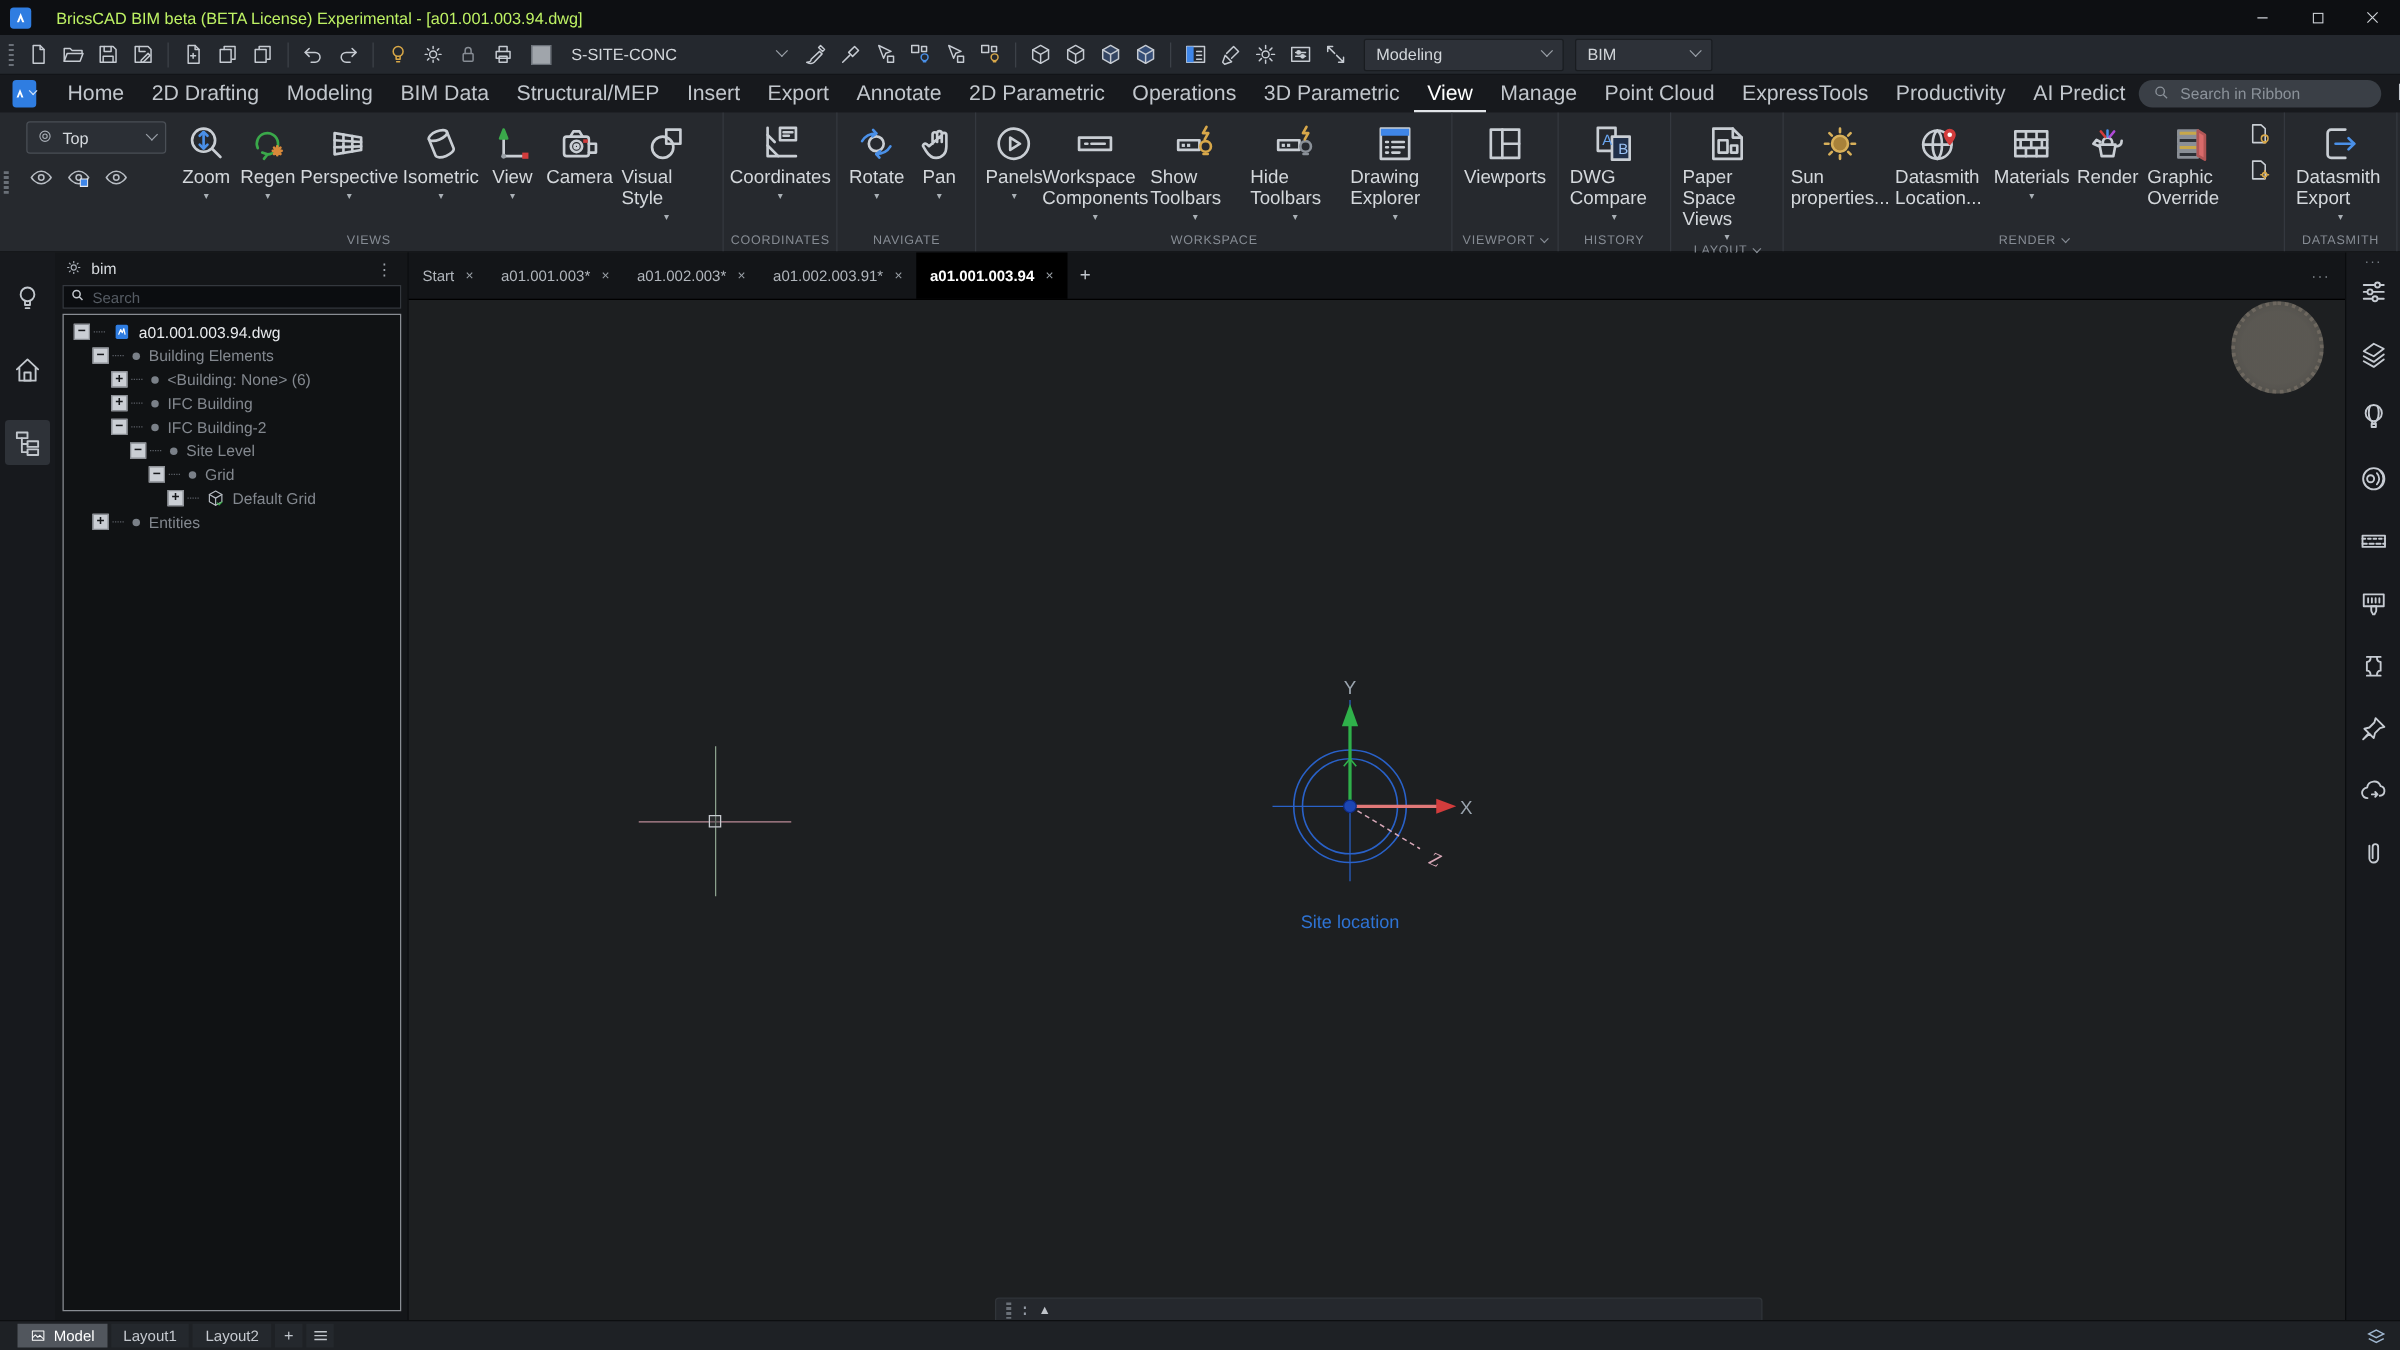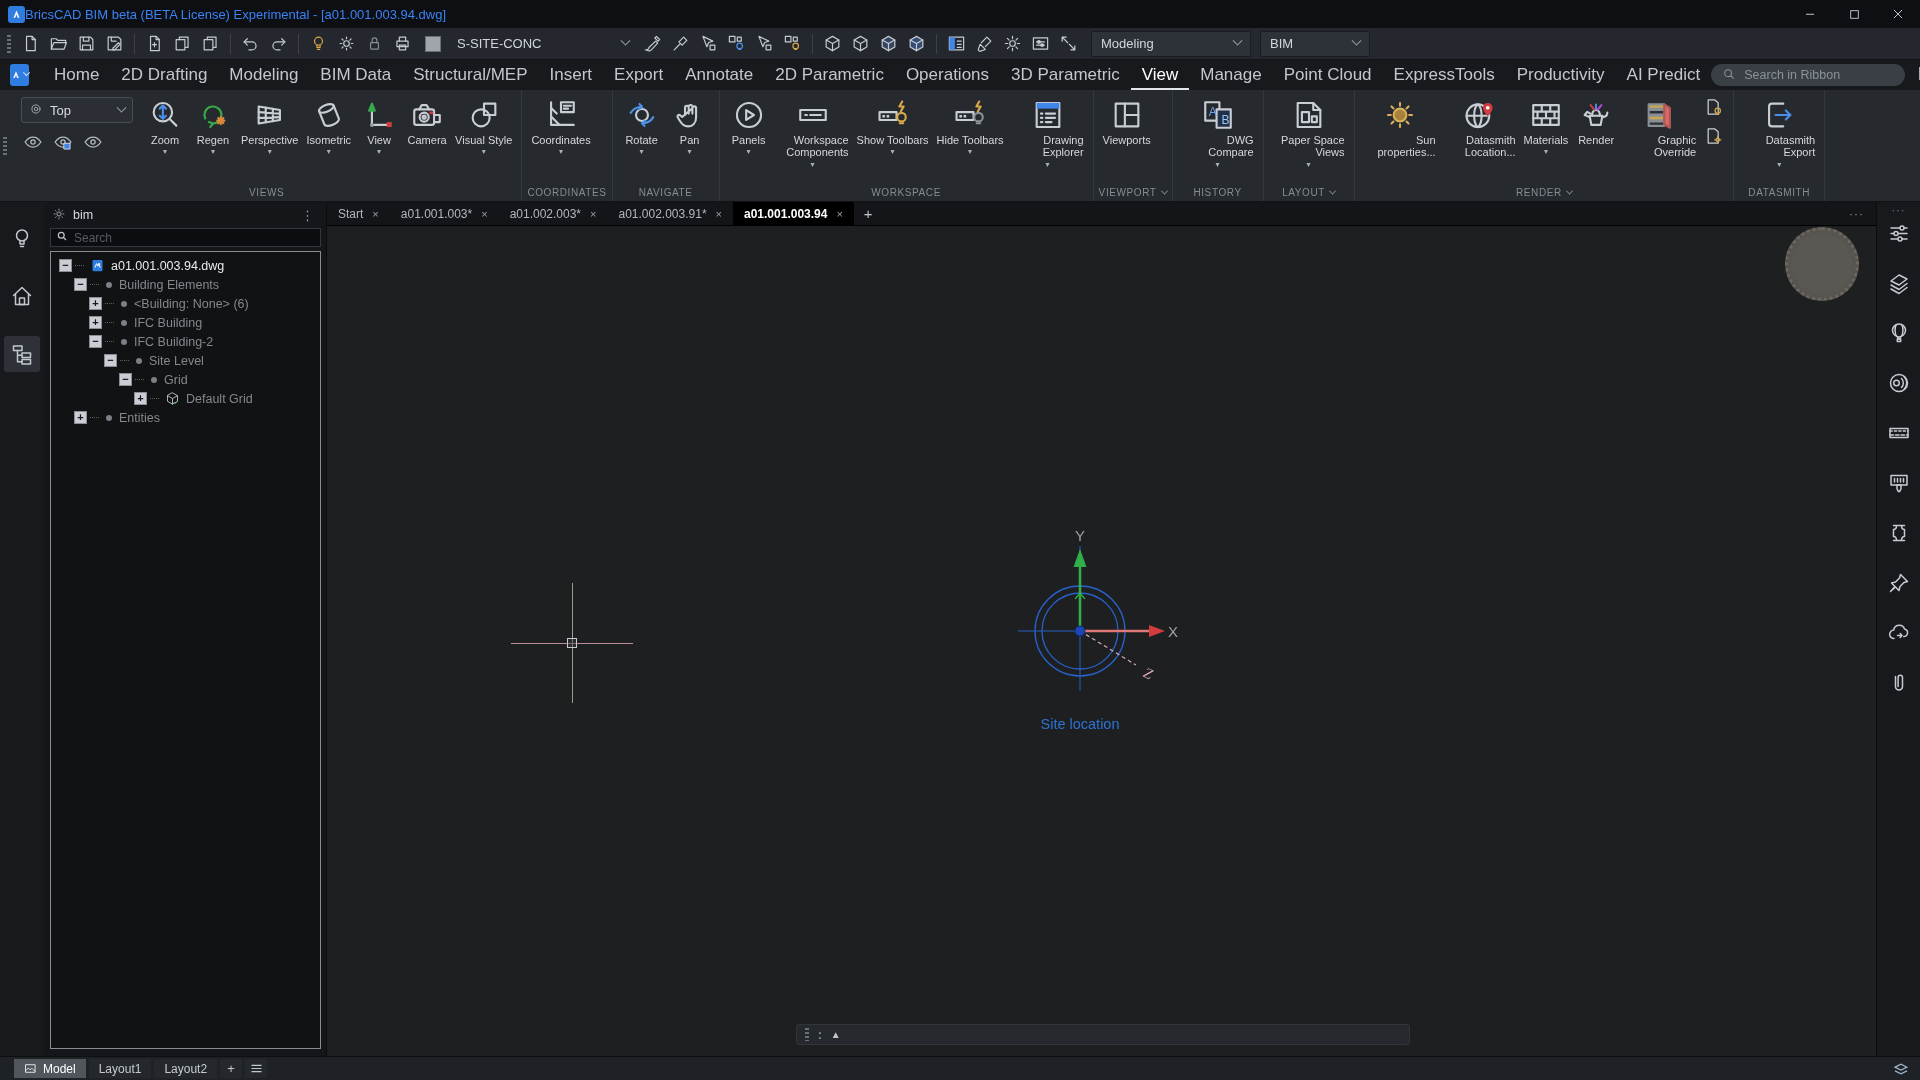--- a/index.html
+++ b/index.html
@@ -3,21 +3,21 @@
 <meta charset="utf-8">
 <style>
   * { margin:0; padding:0; box-sizing:border-box; }
   html,body { width:1920px; height:1080px; overflow:hidden; background:#1d1f21;
     font-family:"Liberation Sans", sans-serif; color:#d2d6da; font-size:13px; }
   #app { width:1920px; height:1080px; display:flex; flex-direction:column; background:#1d1f21; }
 
   
   #titlebar { height:28px; background:#0d0f12; display:flex; align-items:center; padding-left:8px; flex:0 0 auto; }
   .applogo { width:17px; height:17px; background:#2f7de1; border-radius:3px; display:flex; align-items:center; justify-content:center; }
-  #wtitle { margin-left:0; font-size:13px; color:#3b82f6; }
+  #wtitle { margin-left:20px; font-size:13px; color:#bef264; }
   .wbtns { margin-left:auto; display:flex; height:100%; }
   .wbtn { width:44px; height:100%; display:flex; align-items:center; justify-content:center; color:#cfd3d9; }
 
   
   #qat { height:32px; background:#24282e; border-bottom:1px solid #121418; display:flex; align-items:center; padding:0 6px; gap:1px; flex:0 0 auto; }
   .ghandle { width:4px; height:18px; margin:0 5px 0 1px;
     background:repeating-linear-gradient(#6a7078 0 2px, transparent 2px 4px); }
   .qbtn { width:27px; height:26px; display:flex; align-items:center; justify-content:center; color:#c6cbd2; border-radius:3px; }
   .qsep { width:1px; height:20px; background:#3c4148; margin:0 5px; }
   .qswatch { width:16px; height:16px; background:#a0a5ab; border:1px solid #6a7078; margin:0 6px 0 8px; }
@@ -41,21 +41,21 @@
   .rpanelbtn { align-self:center; margin-left:12px; color:#c2c7cd; }
 
   
   #ribbon { height:112px; background:#26292e; border-bottom:1px solid #101215; display:flex; padding:0 2px; flex:0 0 auto; }
   #ribbon .ghandle { align-self:center; }
   #ribbon-groups { display:flex; }
   .rgroup { display:flex; flex-direction:column; padding:5px 5px 1px; border-right:1px solid #34383f; }
   .rrow { flex:1; display:flex; align-items:flex-start; }
   .rbtn { min-width:48px; max-width:80px; padding:1px 4px 0; display:flex; flex-direction:column; align-items:center; }
   .ricon { height:38px; display:flex; align-items:center; justify-content:center; color:#c9ced4; }
-  .rlabel { font-size:11px; line-height:1.12; text-align:right; color:#d4d8dc; }
+  .rlabel { font-size:15px; line-height:1.12; text-align:left; color:#d4d8dc; }
   .rcaret { height:11px; font-size:8px; color:#aab0b6; line-height:11px; }
   .rglabel { height:15px; display:flex; align-items:center; justify-content:center; gap:5px;
     font-size:10px; letter-spacing:.6px; color:#868c94; }
   .rglabel .chev { width:5px; height:5px; border-color:#868c94; transform:rotate(45deg) translate(-1px,-1px); }
   .vcluster { display:flex; flex-direction:column; padding:2px 8px 0 4px; gap:9px; }
   .vcombo { width:112px; height:26px; background:#2b2f35; border:1px solid #4a4f56; border-radius:3px;
     display:flex; align-items:center; gap:7px; padding:0 7px; color:#d6dade; font-size:13px; }
   .vcombo .lbl { flex:1; }
   .veyes { display:flex; gap:10px; padding-left:2px; }
   .veye { color:#b8bdc4; }
@@ -79,21 +79,21 @@
   .trow { height:19px; display:flex; align-items:center; font-size:12.5px; color:#83888f; white-space:nowrap; }
   .trow.emph { color:#e8eaed; }
   .texp { width:13px; height:13px; flex:0 0 auto; background:#caced4; color:#16181b; border:1px solid #8a8e94;
     font-size:11px; line-height:10px; text-align:center; font-weight:bold; }
   .tdots { width:9px; height:1px; border-bottom:1px dotted #5a5f66; margin:0 3px; flex:0 0 auto; }
   .tbullet { width:6px; height:6px; border-radius:50%; background:#7a8088; margin:0 4px; flex:0 0 auto; }
   .ticon { display:flex; align-items:center; margin:0 3px; color:#b8bdc4; flex:0 0 auto; }
   .tlabel { margin-left:3px; }
 
   #canvaswrap { flex:1; display:flex; flex-direction:column; min-width:0; }
-  #doctabs { height:24px; background:#131518; border-bottom:1px solid #000; display:flex; align-items:center; flex:0 0 auto; }
+  #doctabs { height:38px; background:#131518; border-bottom:1px solid #000; display:flex; align-items:center; flex:0 0 auto; }
   .dtab { height:100%; display:flex; align-items:center; gap:9px; padding:0 11px; font-size:12px; color:#b2b7bd; }
   .dtab.active { background:#000000; color:#ffffff; font-weight:bold; }
   .dclose { font-size:11px; color:#9aa0a6; font-weight:normal; }
   .dplus { padding:0 10px; font-size:15px; color:#c2c7cd; }
   .ddots { margin-left:auto; padding-right:12px; color:#868c92; letter-spacing:1px; font-size:12px; }
 
   #canvas { flex:1; position:relative; background:#1d1f21; overflow:hidden; }
   .xhair-h { position:absolute; left:184px; top:417px; width:122px; height:1px; background:#bb8b97; }
   .xhair-v { position:absolute; left:245px; top:357px; width:1px; height:120px; background:#8ba18d; }
   .pickbox { position:absolute; left:240px; top:412px; width:10px; height:10px; border:1px solid #c6cacf; background:rgba(60,62,64,.4); }

